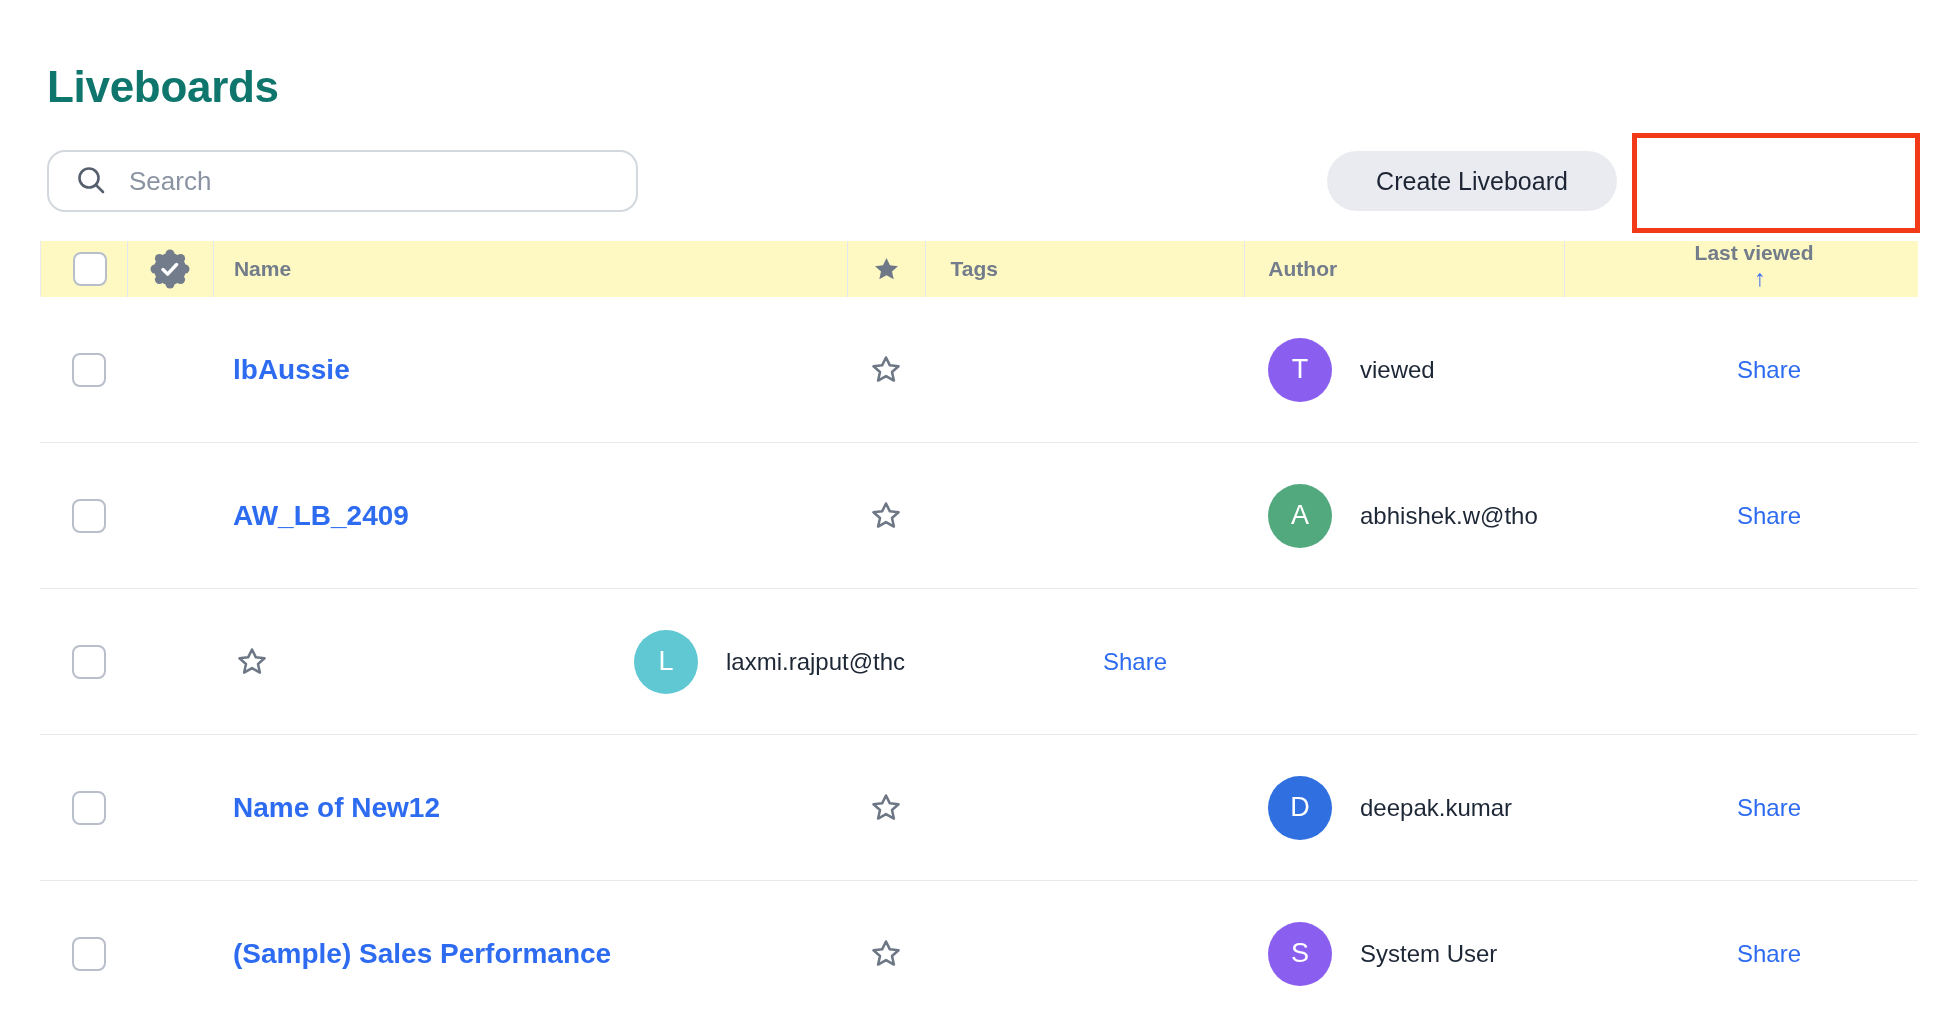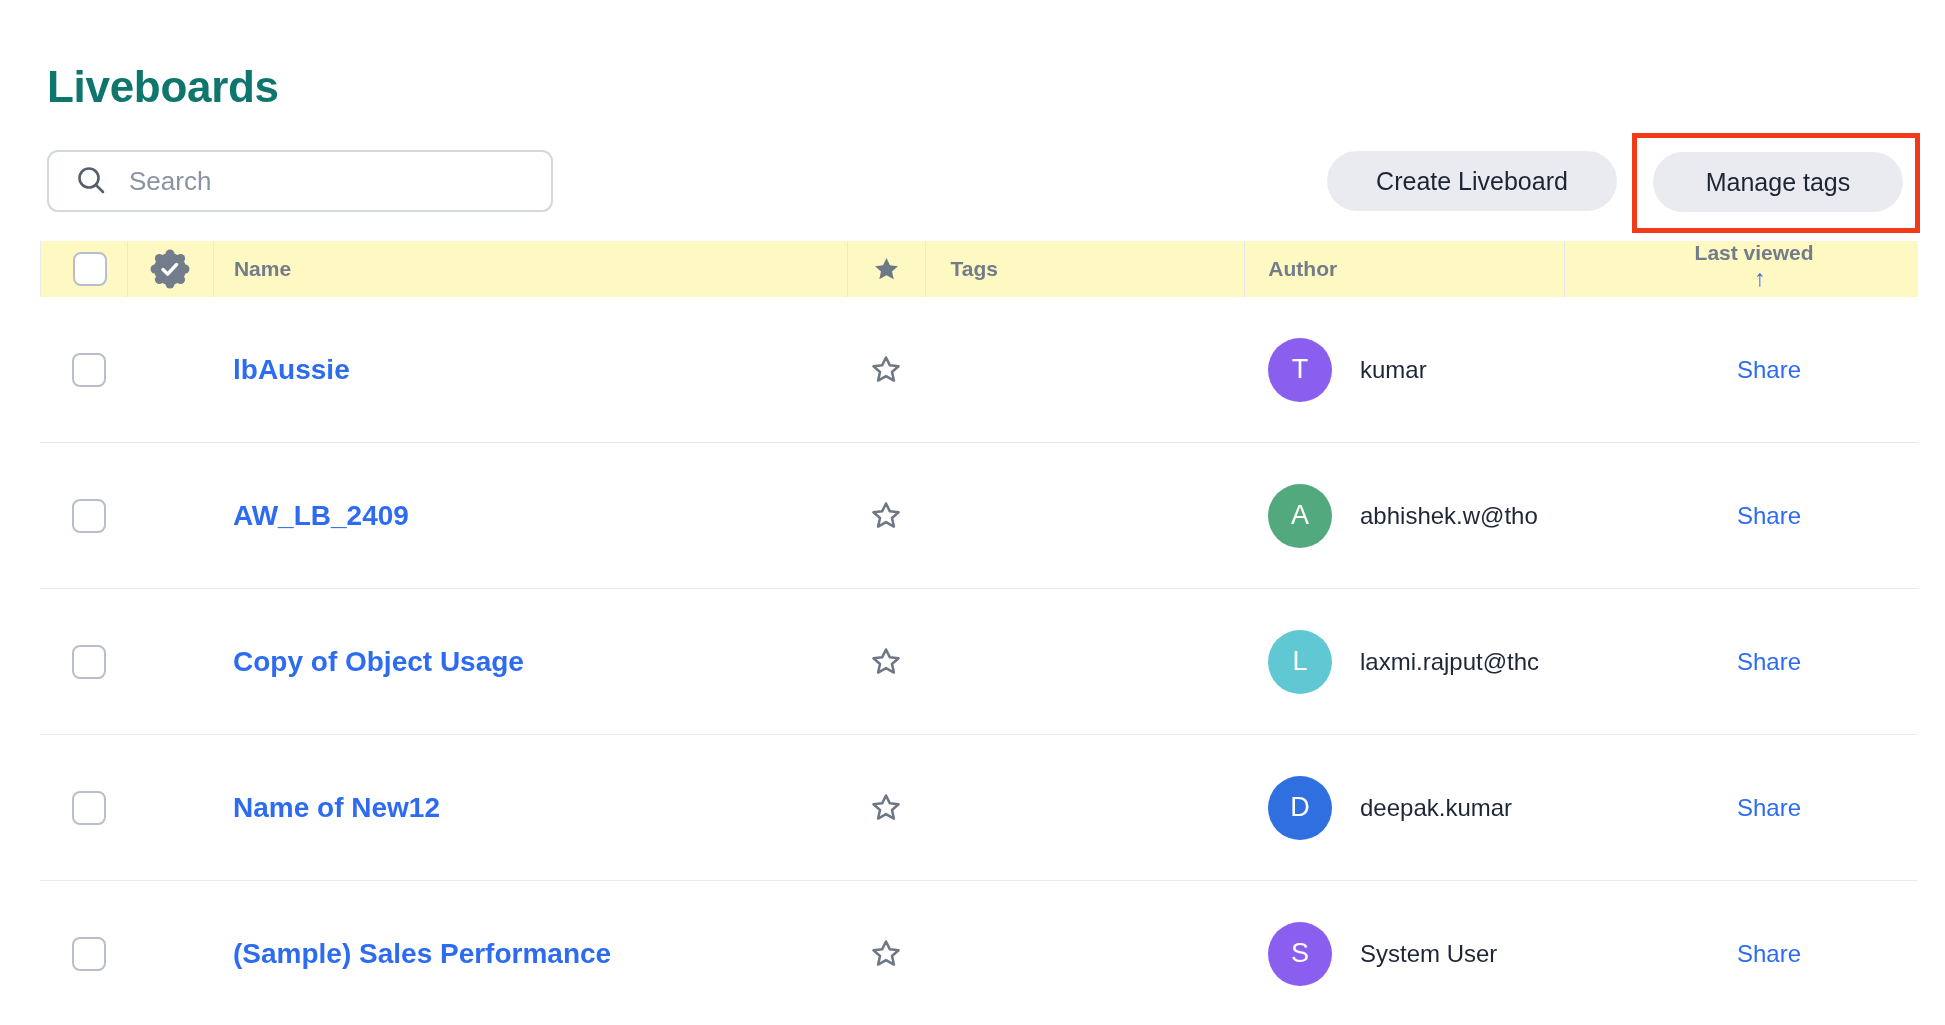--- a/index.html
+++ b/index.html
@@ -8,22 +8,22 @@
     background:#ffffff;color:#1d2433;
     font-family:"Liberation Sans","DejaVu Sans",sans-serif;
   }
   .page-title{
     position:absolute;left:47px;top:33px;
     font-size:44px;font-weight:700;letter-spacing:-0.3px;color:#0f766e;
   }
   
   .toolbar{position:absolute;left:0;top:150px;width:1945px;height:64px;}
   .search-wrap{
-    position:absolute;left:47px;top:0;width:506px;height:62px;
-    border:2px solid #d3d8de;border-radius:11px;background:#fff;
+    position:absolute;left:47px;top:0;width:591px;height:62px;
+    border:2px solid #d3d8de;border-radius:18px;background:#fff;
     display:flex;align-items:center;box-sizing:border-box;
   }
   .search-icon{margin-left:26px;display:flex;flex:0 0 auto;}
   input.search{
     border:none;outline:none;background:transparent;
     font-size:26px;color:#1d2433;margin-left:18px;flex:1;
     font-family:inherit;
   }
   input.search::placeholder{color:#8a93a2;}
   .btn{
@@ -80,21 +80,20 @@
   <div class="search-wrap">
     <span class="search-icon">
       <svg width="34" height="34" viewBox="0 0 34 34" fill="none">
         <circle cx="14" cy="14" r="9.5" stroke="#555f6e" stroke-width="2.6"></circle>
         <line x1="21" y1="21" x2="28" y2="28" stroke="#555f6e" stroke-width="2.6" stroke-linecap="round"></line>
       </svg>
     </span>
     <input class="search" type="text" placeholder="Search" style="">
   </div>
   <button class="btn btn-create">Create Liveboard</button>
-  <button class="btn btn-manage">Manage tags</button>
 </div>
 
 <div class="annotation-rect"></div>
 
 <div class="table">
   <div class="thead">
     <div class="th c1">
       <span class="checkbox"></span>
     </div>
     <div class="th c2">
@@ -142,21 +141,21 @@
     <div class="cell c4">
       <button class="star-btn">
         <svg width="32" height="32" viewBox="0 0 24 24" fill="none">
           <path d="M12 2.6l2.9 5.9 6.5.7-4.9 4.3 1.4 6.4L12 16.6 6.1 19.9l1.4-6.4L2.6 9.2l6.5-.7z" stroke="#6e7785" stroke-width="1.9" stroke-linejoin="round"></path>
         </svg>
       </button>
     </div>
     <div class="cell c5"></div>
     <div class="cell c6">
       <span class="avatar" style="background: rgb(138, 95, 240);">T</span>
-      <span class="author-name">kumar</span>
+      <span class="author-name">viewed</span>
     </div>
     <div class="cell c7">
       <a class="share-link">Share</a>
     </div>
   </div>
 
   <div class="row">
     <div class="cell c1">
       <span class="checkbox"></span>
     </div>
@@ -179,23 +178,20 @@
     <div class="cell c7">
       <a class="share-link">Share</a>
     </div>
   </div>
 
   <div class="row">
     <div class="cell c1">
       <span class="checkbox"></span>
     </div>
     <div class="cell c2"></div>
-    <div class="cell c3">
-      <a class="name-link">Copy of Object Usage</a>
-    </div>
     <div class="cell c4">
       <button class="star-btn">
         <svg width="32" height="32" viewBox="0 0 24 24" fill="none">
           <path d="M12 2.6l2.9 5.9 6.5.7-4.9 4.3 1.4 6.4L12 16.6 6.1 19.9l1.4-6.4L2.6 9.2l6.5-.7z" stroke="#6e7785" stroke-width="1.9" stroke-linejoin="round"></path>
         </svg>
       </button>
     </div>
     <div class="cell c5"></div>
     <div class="cell c6">
       <span class="avatar" style="background: rgb(95, 200, 211);">L</span>

